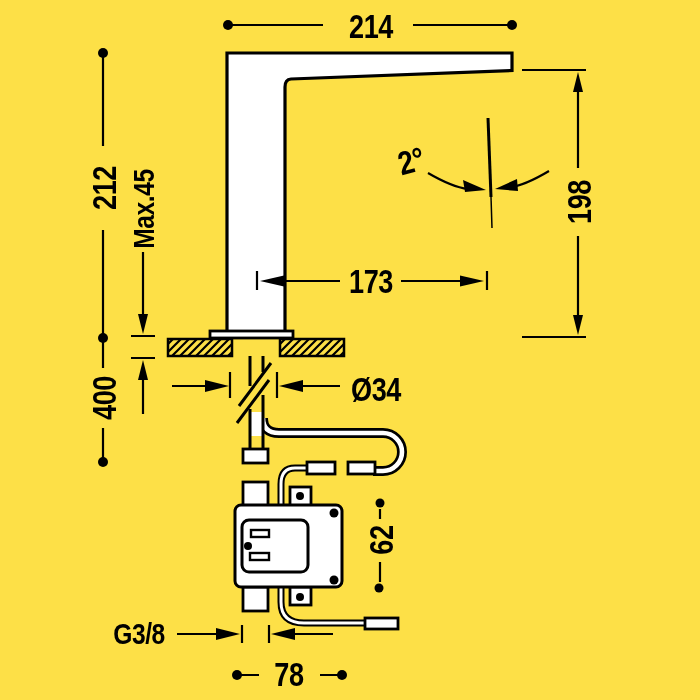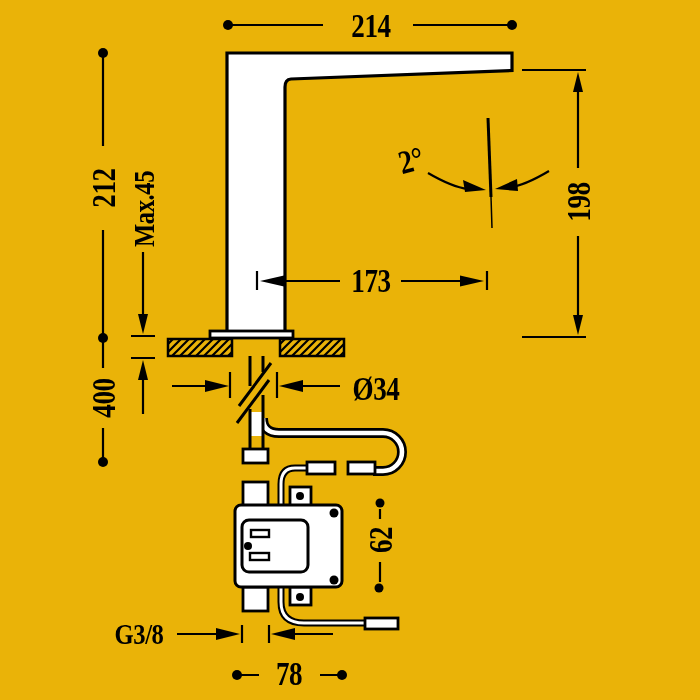--- a/index.html
+++ b/index.html
@@ -1,17 +1,17 @@
 <!DOCTYPE html>
 <html><head>
 <meta charset="utf-8">
 <style>
   html,body{margin:0;padding:0;background:#fff;}
-  #stage{position:relative;width:700px;height:700px;background:#eab308;overflow:hidden;
-         font-family:Liberation Serif, serif;}
+  #stage{position:relative;width:700px;height:700px;background:#fde047;overflow:hidden;
+         font-family:Liberation Sans, sans-serif;}
   #linework{position:absolute;left:0;top:0;}
   .dim-label{position:absolute;font-weight:700;font-size:33px;color:#000;
              letter-spacing:-0.5px;white-space:nowrap;line-height:1;
              transform:translate(-50%,-50%) scaleX(0.82);}
   .dim-label.rot{transform:translate(-50%,-50%) rotate(-90deg) scaleX(0.82);}
   .dim-label.tilt{transform:translate(-50%,-50%) rotate(-15deg) scaleX(0.85);}
   .dim-label.small{font-size:30px;}
 </style>
 </head>
 <body>

